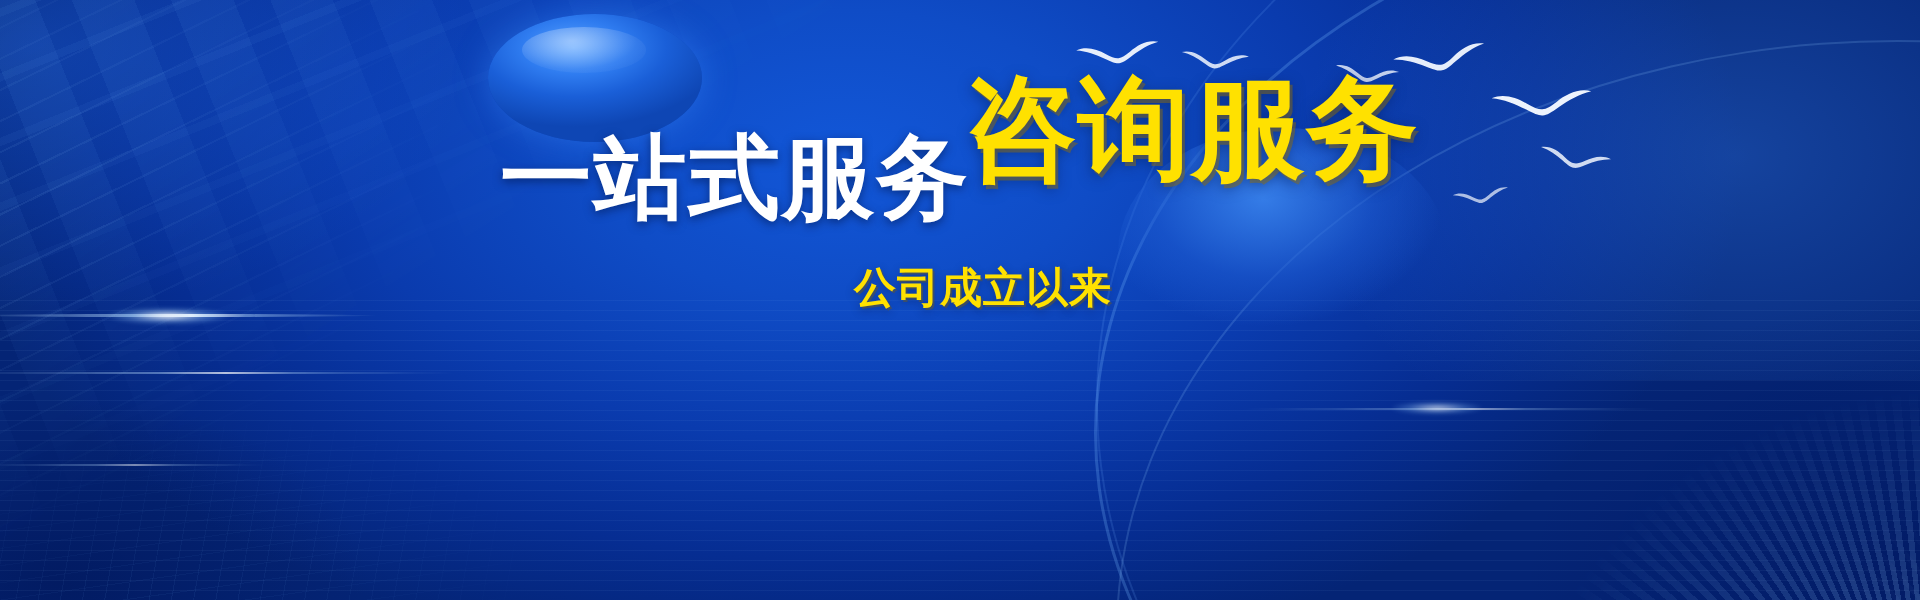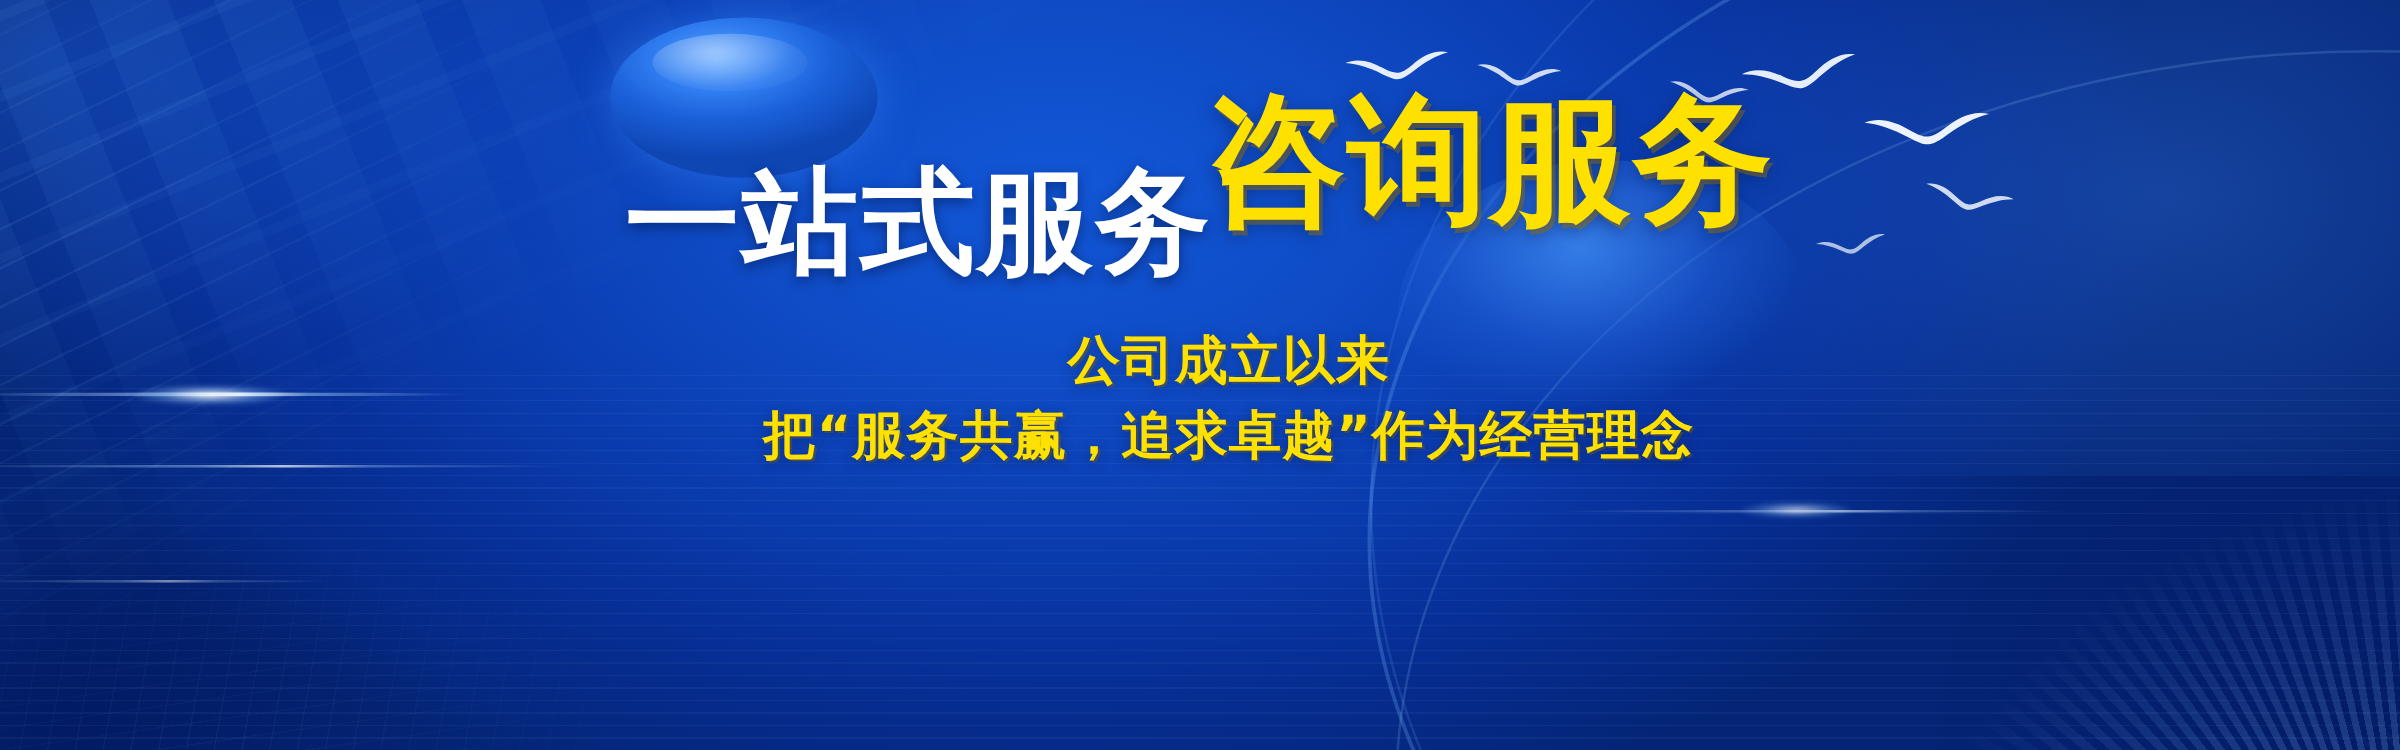--- a/index.html
+++ b/index.html
@@ -325,17 +325,16 @@
 
   <div class="content">
 
     <div class="headline">
       <span class="headline-white">一站式服务</span>
       <span class="headline-yellow">咨询服务</span>
     </div>
 
     <div class="subtitle">
       <span class="ln">公司成立以来</span>
-      <span class="ln">把“服务共赢，追求卓越”作为经营理念</span>
     </div>
 
   </div>
 </div>
 
 </body></html>

